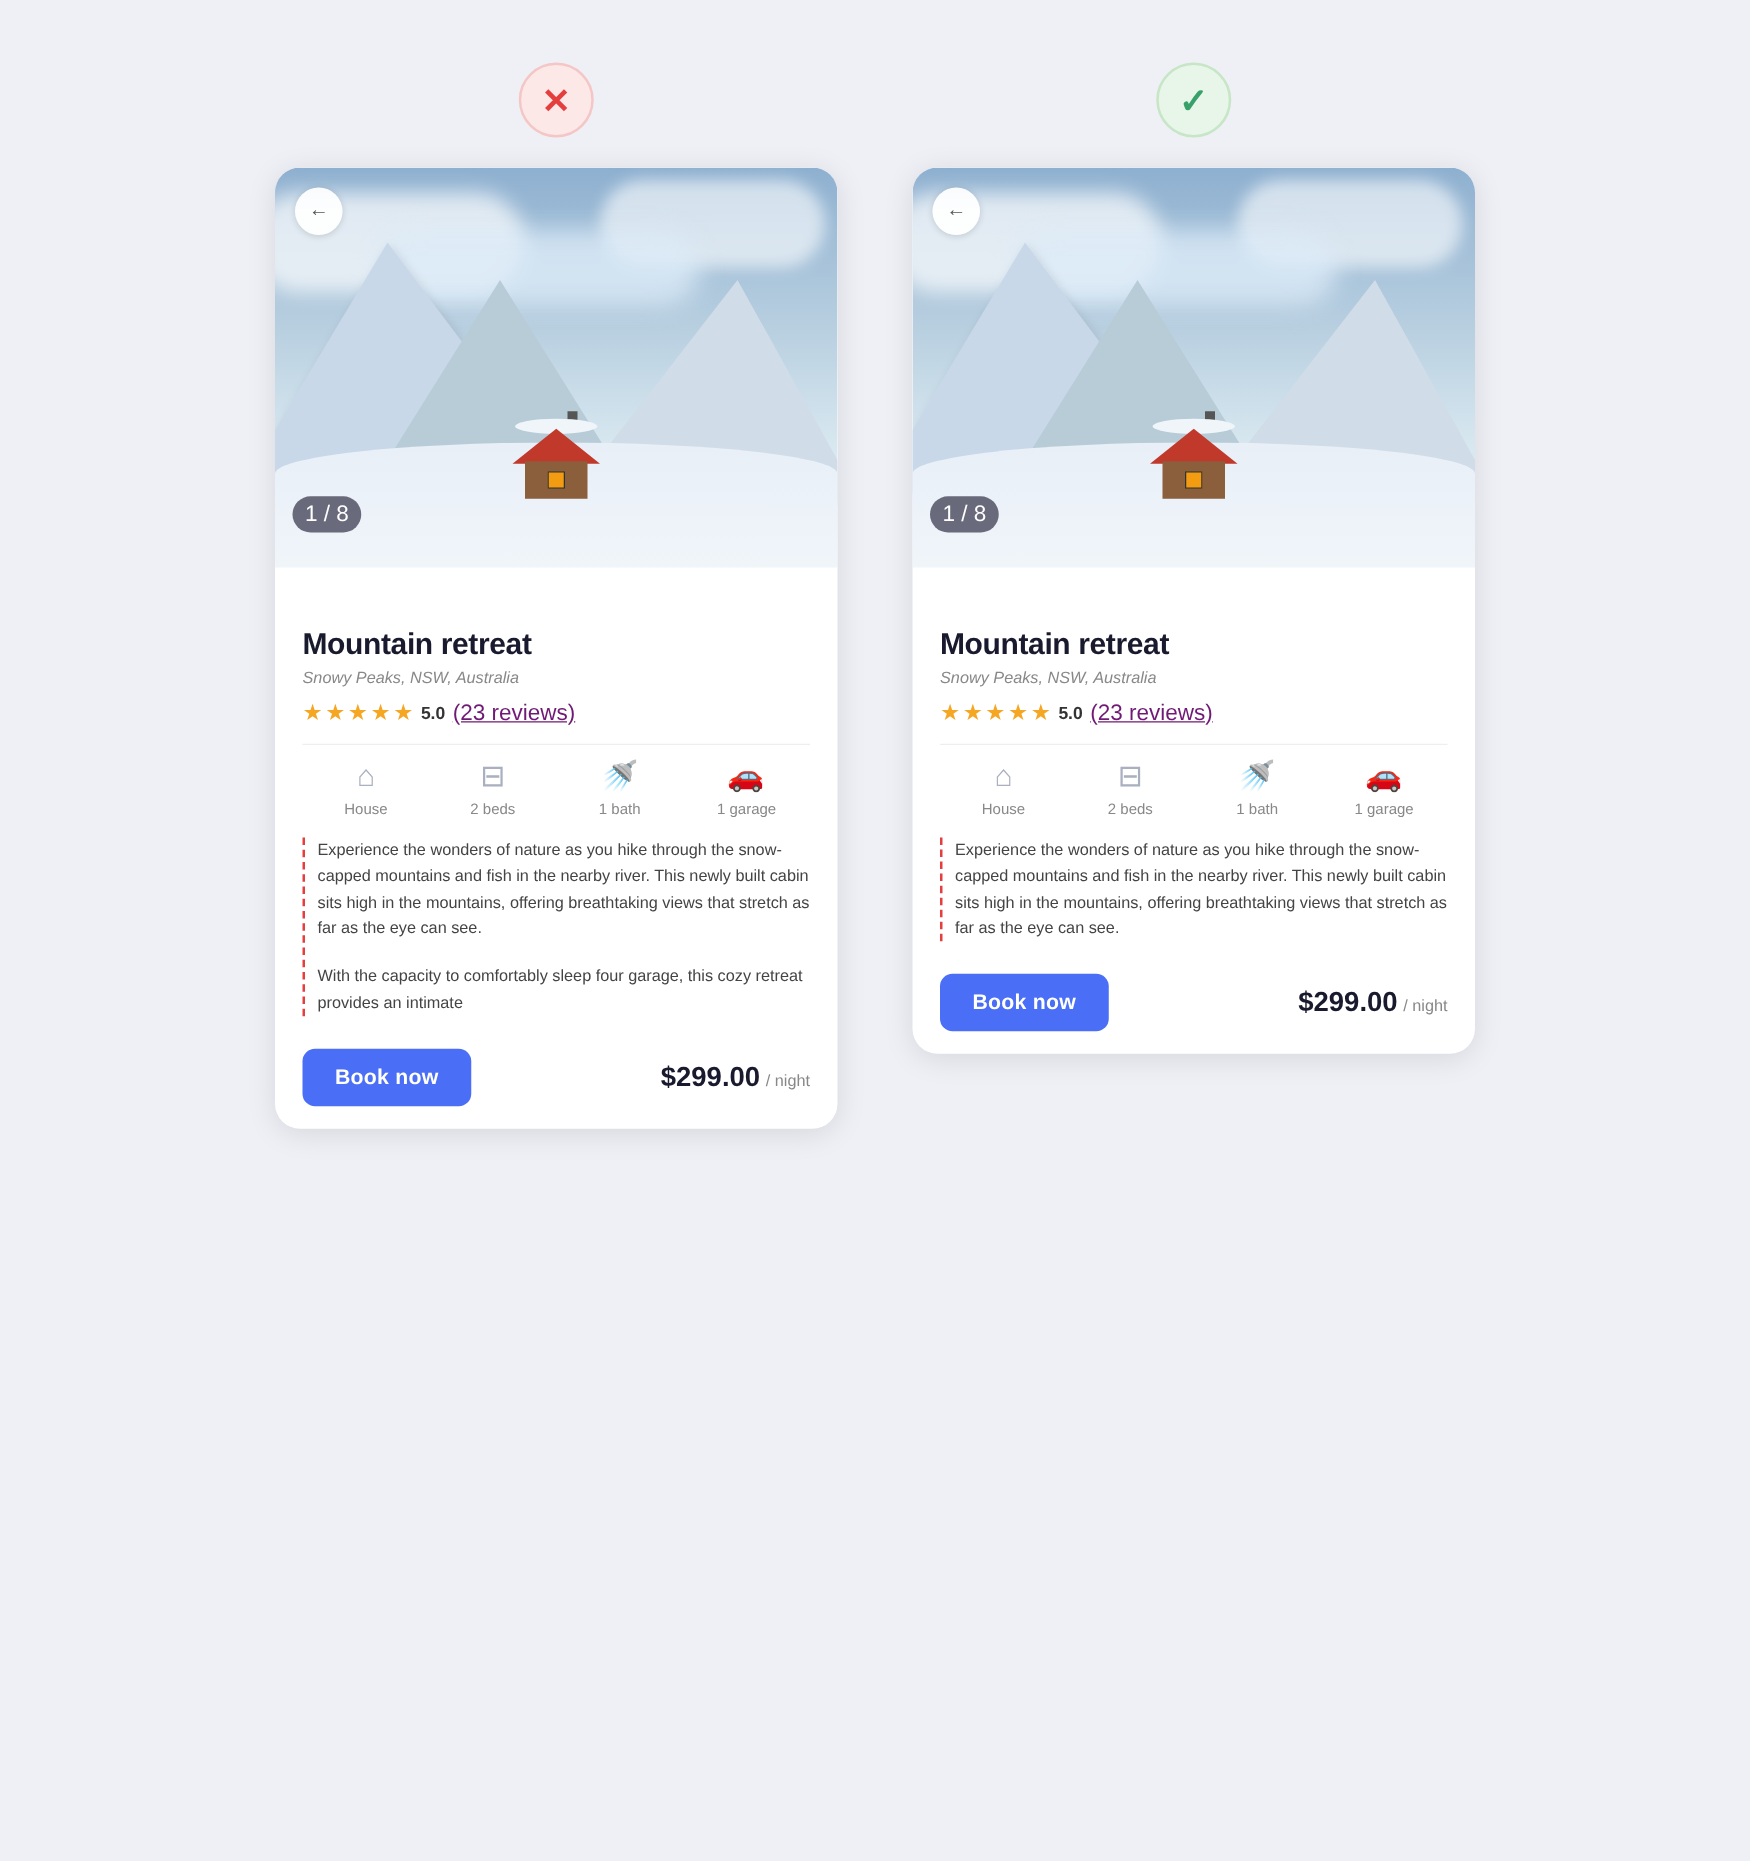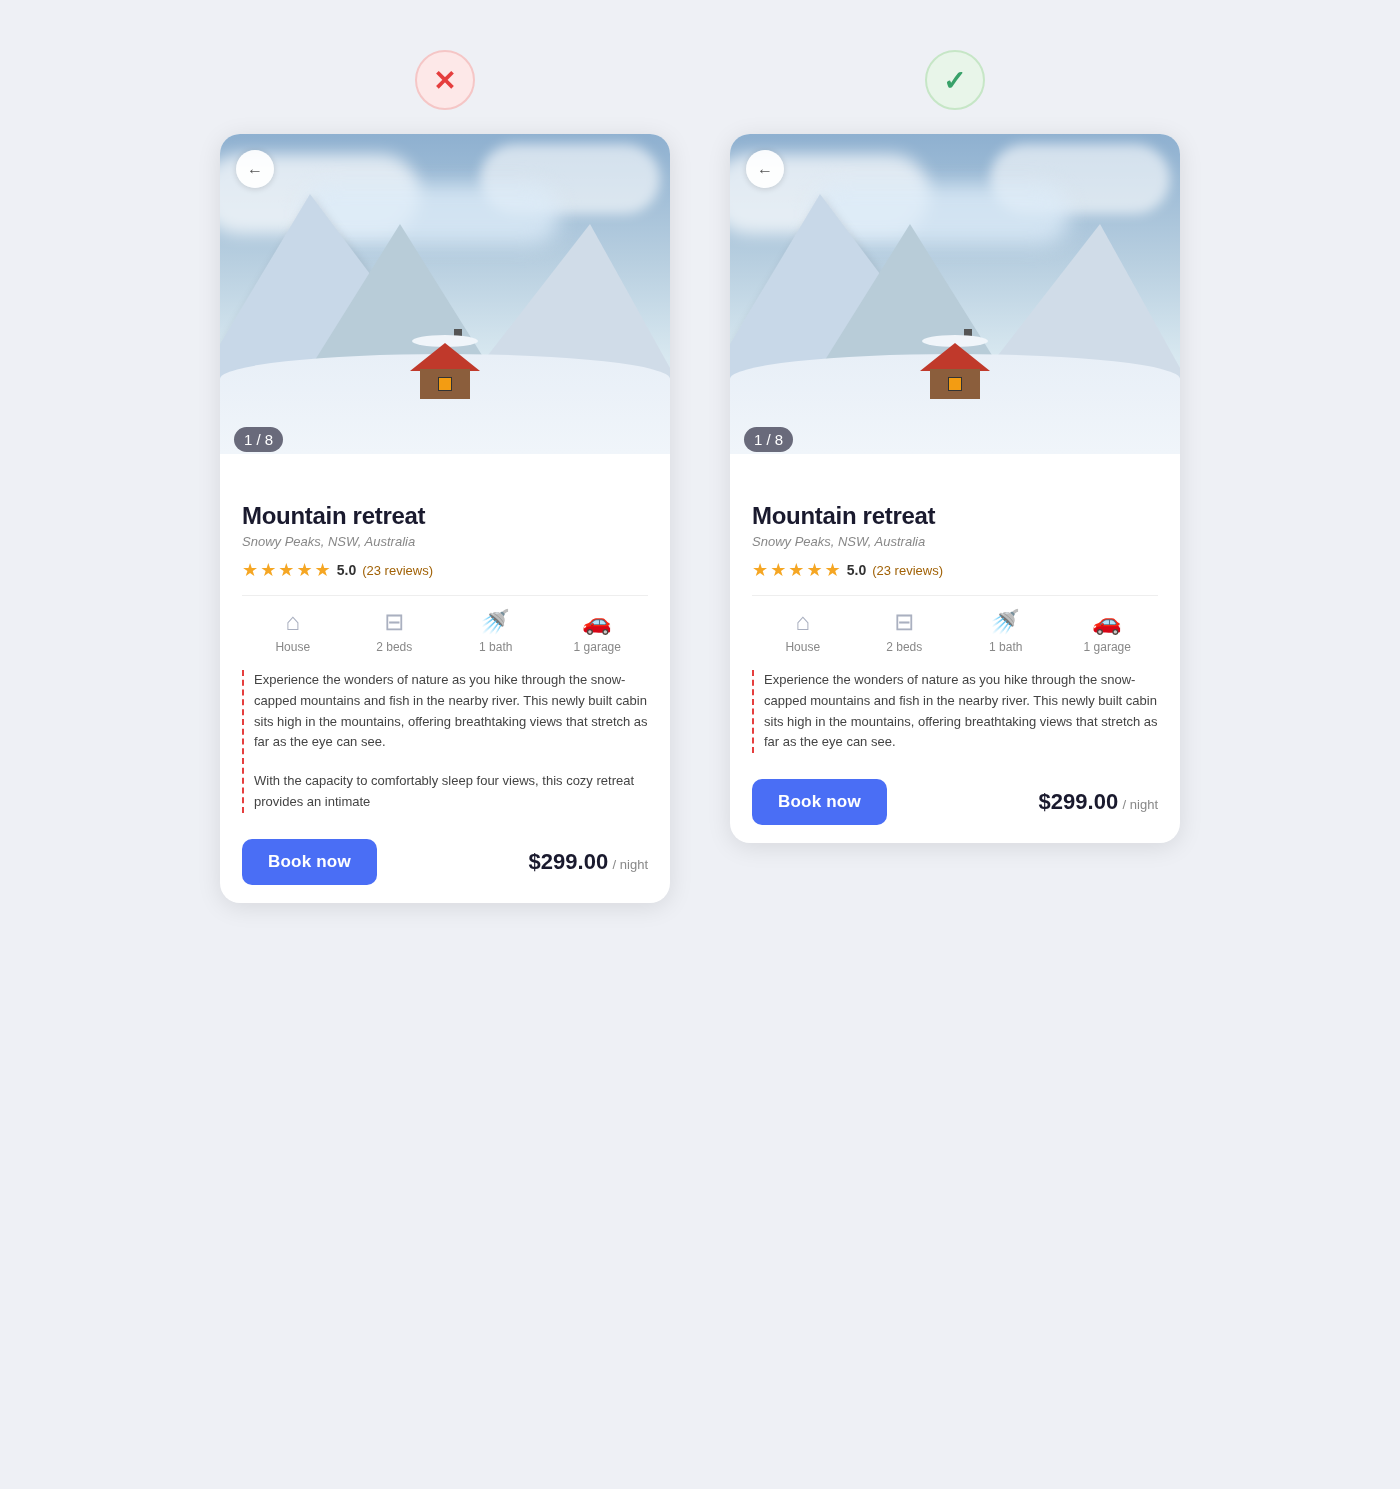--- a/index.html
+++ b/index.html
@@ -178,24 +178,24 @@
       background: rgba(255,255,255,0.92);
       display: flex; align-items: center; justify-content: center;
       cursor: pointer;
       box-shadow: 0 1px 6px rgba(0,0,0,0.15);
       border: none;
       font-size: 16px;
       color: #555;
     }
     .image-counter {
       position: absolute;
-      bottom: 2px; left: 14px;
+      bottom: 28px; left: 14px;
       background: rgba(60,60,80,0.75);
       color: #fff;
-      font-size: 15px;
+      font-size: 18px;
       padding: 4px 10px;
       border-radius: 20px;
       font-weight: 500;
       text-align: right;
     }
     .card-body {
       padding: 20px 22px 0 22px;
     }
     .card-title {
       font-size: 24px;
@@ -223,22 +223,23 @@
     .star {
       color: #f5a623;
       font-size: 18px;
     }
     .rating-score {
       font-size: 14px;
       font-weight: 700;
       color: #333;
     }
     .rating-reviews {
-      font-size: 13px;
-      color: #a16207;
+      font-size: 18px;
+      color: #701a75;
+      text-decoration: underline;
       cursor: pointer;
     }
     .divider {
       border: none;
       border-top: 1px solid #eee;
       margin: 0 0 14px 0;
     }
     .amenities-row {
       display: flex;
       gap: 0;
@@ -399,21 +400,21 @@
           <div class="amenity">
             <span class="amenity-icon">🚗</span>
             <span class="amenity-label">1 garage</span>
           </div>
         </div>
       </div>
       <div class="wrong-card card-description-wrap">
         <div class="description-area description-border-wrong description-overflow">
           <p class="description-text">Experience the wonders of nature as you hike through the snow-capped mountains and fish in the nearby river. This newly built cabin sits high in the mountains, offering breathtaking views that stretch as far as the eye can see.</p>
           <br>
-          <p class="description-text">With the capacity to comfortably sleep four views, this cozy retreat provides an intimate</p>
+          <p class="description-text">With the capacity to comfortably sleep four garage, this cozy retreat provides an intimate</p>
         </div>
       </div>
       <div class="card-footer">
         <button class="book-btn">Book now</button>
         <div class="price-wrap">
           <span class="price-amount">$299.00</span>
           <span class="price-unit">/ night</span>
         </div>
       </div>
     </div>

